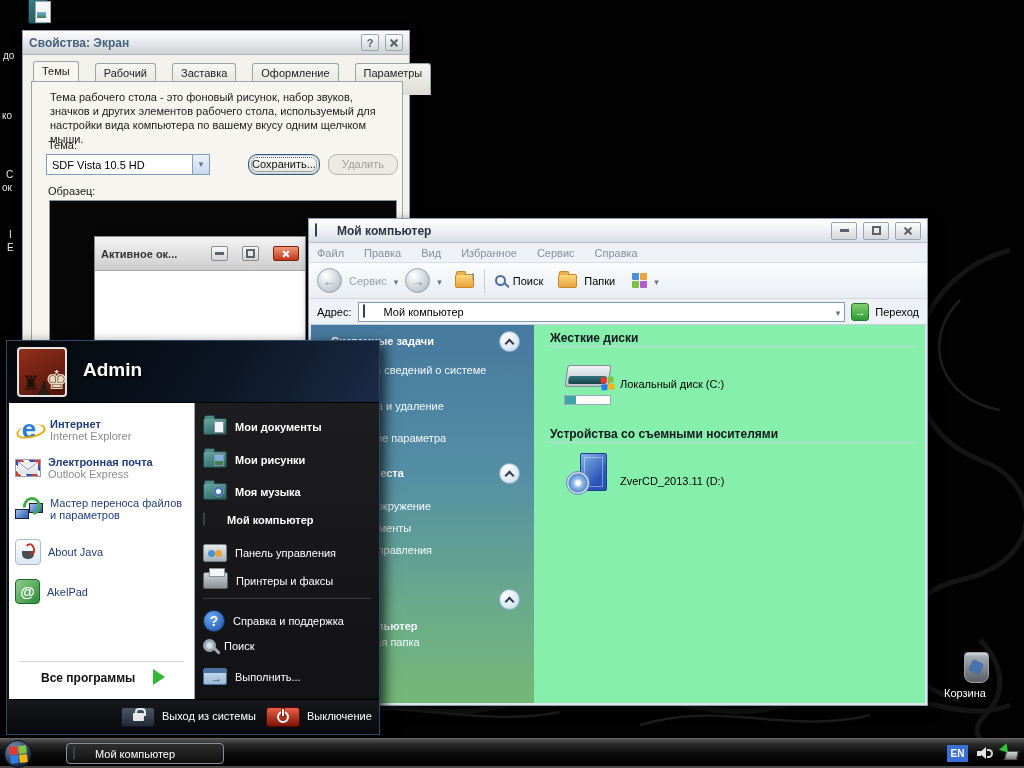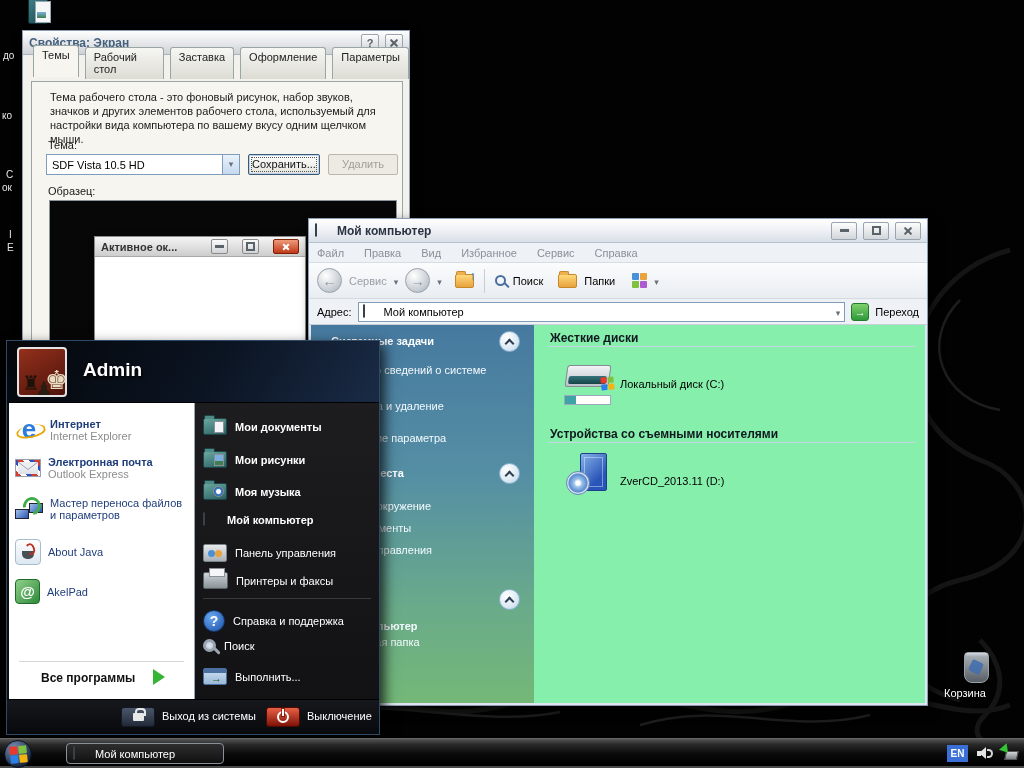--- a/index.html
+++ b/index.html
@@ -24,35 +24,35 @@
 .x1:before,.x1:after{content:"";position:absolute;left:50%;top:50%;width:10px;height:2px;background:#5a626a;border-radius:1px}
 .x1:before{transform:translate(-50%,-50%) rotate(45deg)}
 .x1:after{transform:translate(-50%,-50%) rotate(-45deg)}
 .glyph-min{width:9px;height:3px;background:#5a626a}
 .glyph-max{width:9px;height:9px;border:2px solid #5a626a}
 
 #dlg{position:absolute;left:22px;top:30px;width:388px;height:566px;background:#f2f1eb;border:1px solid #8e9db3;box-shadow:2px 3px 8px rgba(0,0,0,.6);z-index:10}
 .dlg-title{height:24px;background:linear-gradient(180deg,#fefefe,#e9eaec 45%,#cfd2d6);border-bottom:1px solid #aab2bc;display:flex;align-items:center;padding:0 6px;gap:6px}
 .dlg-title .t{color:#44617e;font-weight:bold;font-size:12px;flex:1}
 .tbtn{width:18px;height:17px;background:linear-gradient(#fdfdfd,#d2d6da);border:1px solid #9aa4ae;border-radius:2px;display:flex;align-items:center;justify-content:center;color:#5a626a;font-weight:bold;font-size:11px;position:relative}
-.tabs{position:absolute;left:10px;top:16px;display:flex;gap:6px}
+.tabs{position:absolute;left:10px;top:32px;display:flex;gap:16px}
 .tab{padding:3px 8px 4px;background:linear-gradient(#f6f6f3,#dddcd4);border:1px solid #9aa5a6;border-bottom:none;border-radius:3px 3px 0 0;color:#222}
 .tab.active{background:#f6f5ef;position:relative;top:-2px;padding-bottom:6px}
 .tpanel{position:absolute;left:8px;top:50px;width:372px;height:506px;background:#f6f5ef;border:1px solid #9aa5a6}
 .desc{position:absolute;left:18px;top:8px;width:344px;line-height:14px;color:#1a1a1a}
 .flbl{color:#1a1a1a}
-.combo{position:absolute;left:14px;top:72px;width:194px;height:21px;background:#fff;border:1px solid #7f9db9;display:flex;align-items:center}
+.combo{position:absolute;left:14px;top:72px;width:164px;height:21px;background:#fff;border:1px solid #7f9db9;display:flex;align-items:center}
 .combo .v{flex:1;padding:0 5px}
 .combo .ar{width:17px;height:100%;background:linear-gradient(#eaf2fc,#c6d8ef);border-left:1px solid #7f9db9;display:flex;align-items:center;justify-content:center}
-.btn{position:absolute;height:21px;background:linear-gradient(#fdfdfd,#e5e4dc);border:1px solid #8a949e;border-radius:2px;text-align:center;line-height:19px;color:#111}
+.btn{position:absolute;height:21px;background:linear-gradient(#fdfdfd,#e5e4dc);border:1px solid #8a949e;border-radius:9px;text-align:center;line-height:19px;color:#111}
 .btn.default{border-color:#3c5a78;box-shadow:inset 0 0 0 1px #bcd2e8;outline:1px dotted #555;outline-offset:-4px}
 .btn.disabled{color:#a0a094;border-color:#b8b8b0;background:#eceae2}
 .preview{position:absolute;left:17px;top:118px;width:348px;height:372px;background:#070707;border:1px solid #8a949e}
 .miniwin{position:absolute;left:44px;top:35px;width:212px;height:150px;background:#fff;border:1px solid #8a8a8a;box-shadow:2px 2px 6px rgba(0,0,0,.7)}
-.mw-title{height:20px;background:linear-gradient(#f4f4f4,#cdcdcd);border-bottom:1px solid #a8a8a8;display:flex;align-items:center;padding:0 6px;gap:14px}
+.mw-title{height:34px;background:linear-gradient(#f4f4f4,#cdcdcd);border-bottom:1px solid #a8a8a8;display:flex;align-items:center;padding:0 6px;gap:14px}
 .mw-title .t{flex:1;color:#333;font-weight:bold}
 .mwb{height:15px;border-radius:2px;border:1px solid #8a8a8a;background:linear-gradient(#fbfbfb,#d0d4d8);position:relative;display:flex;align-items:center;justify-content:center}
 .mwb.close{width:26px;background:linear-gradient(#ef9a7a,#c03818);border-color:#7c2008}
 .mwb.close:before,.mwb.close:after{content:"";position:absolute;left:50%;top:50%;width:8px;height:2px;background:#fff}
 .mwb.close:before{transform:translate(-50%,-50%) rotate(45deg)}
 .mwb.close:after{transform:translate(-50%,-50%) rotate(-45deg)}
 .mw-body{position:relative;height:126px}
 .mw-text{position:absolute;left:6px;top:5px}
 .mw-scroll{position:absolute;right:2px;top:2px;bottom:2px;width:14px;background:#ececec;border:1px solid #c0c0c0}
 .mw-scroll .up{position:absolute;left:2px;top:3px;width:0;height:0;border:5px solid transparent;border-bottom-color:#7a8ec8;border-top:none}

